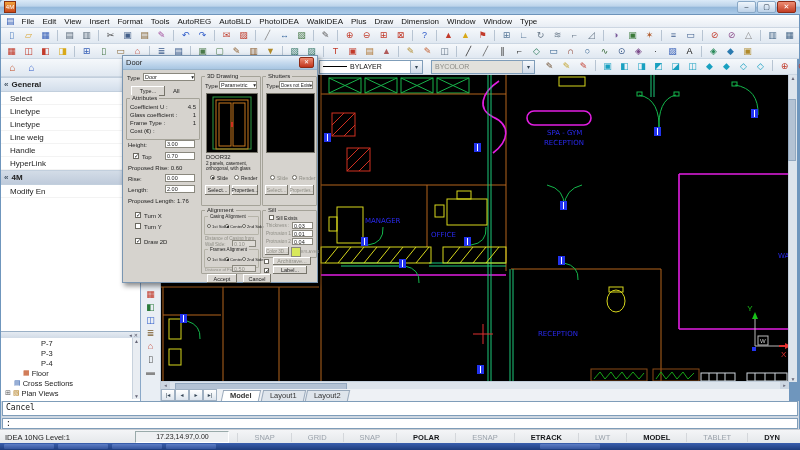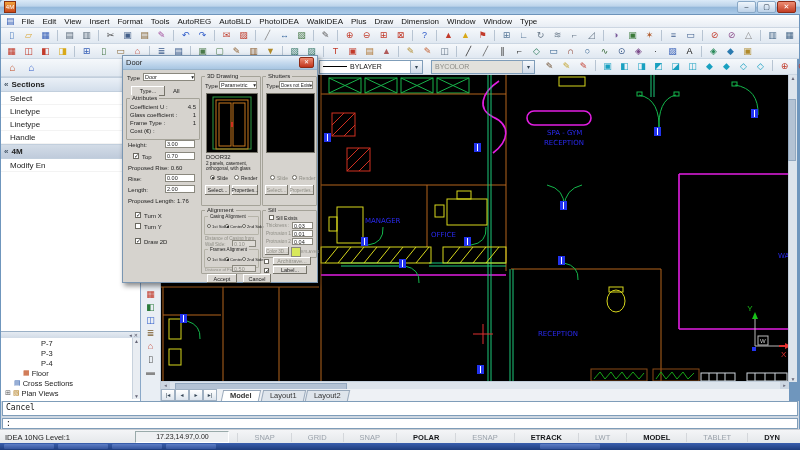--- a/index.html
+++ b/index.html
@@ -261,26 +261,28 @@
   </div>
 
 <div class="panel">
   <div class="panel-tools">
       <span class="tb-btn" style="color: rgb(194, 69, 28);">⌂</span>
       <span class="tb-btn" style="color: rgb(42, 88, 200);">⌂</span>
     </div>
   <div>
       <div class="sec-h">
         <span class="chev">«</span>
-        <span>Sections</span>
+        <span>General</span>
       </div>
       <div class="p-item">Select</div>
       <div class="p-item">Linetype</div>
       <div class="p-item">Linetype</div>
+      <div class="p-item">Line weig</div>
       <div class="p-item">Handle</div>
+      <div class="p-item">HyperLink</div>
       <div class="sec-h sel">
         <span class="chev">«</span>
         <span>4M</span>
       </div>
       <div class="p-item">Modify En</div>
     </div>
   <div class="tree">
     <div class="tree-head">
       <span class="th-b">◂</span>
       <span class="th-b">✕</span>

